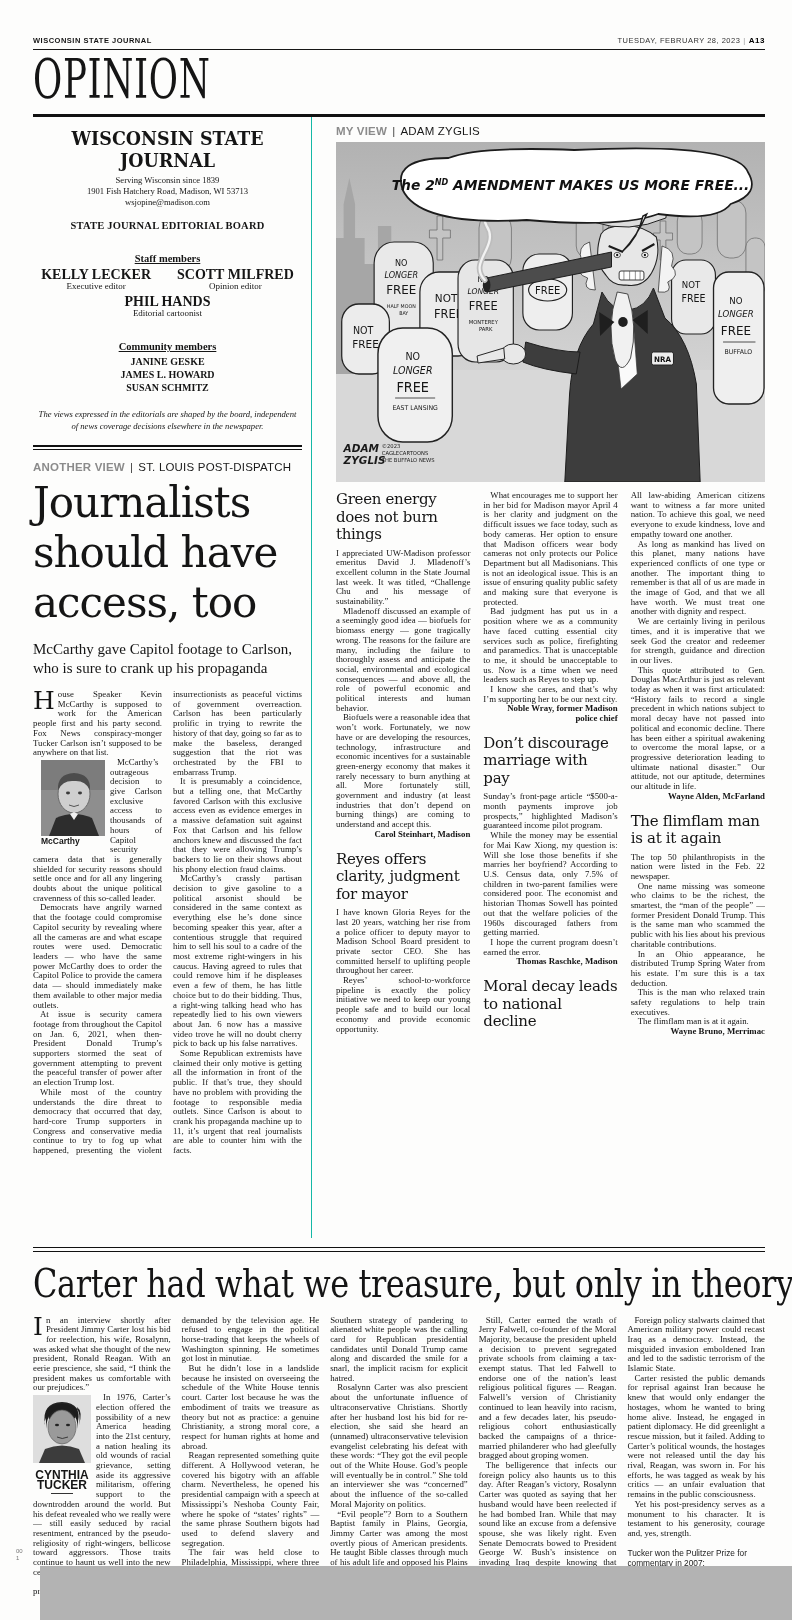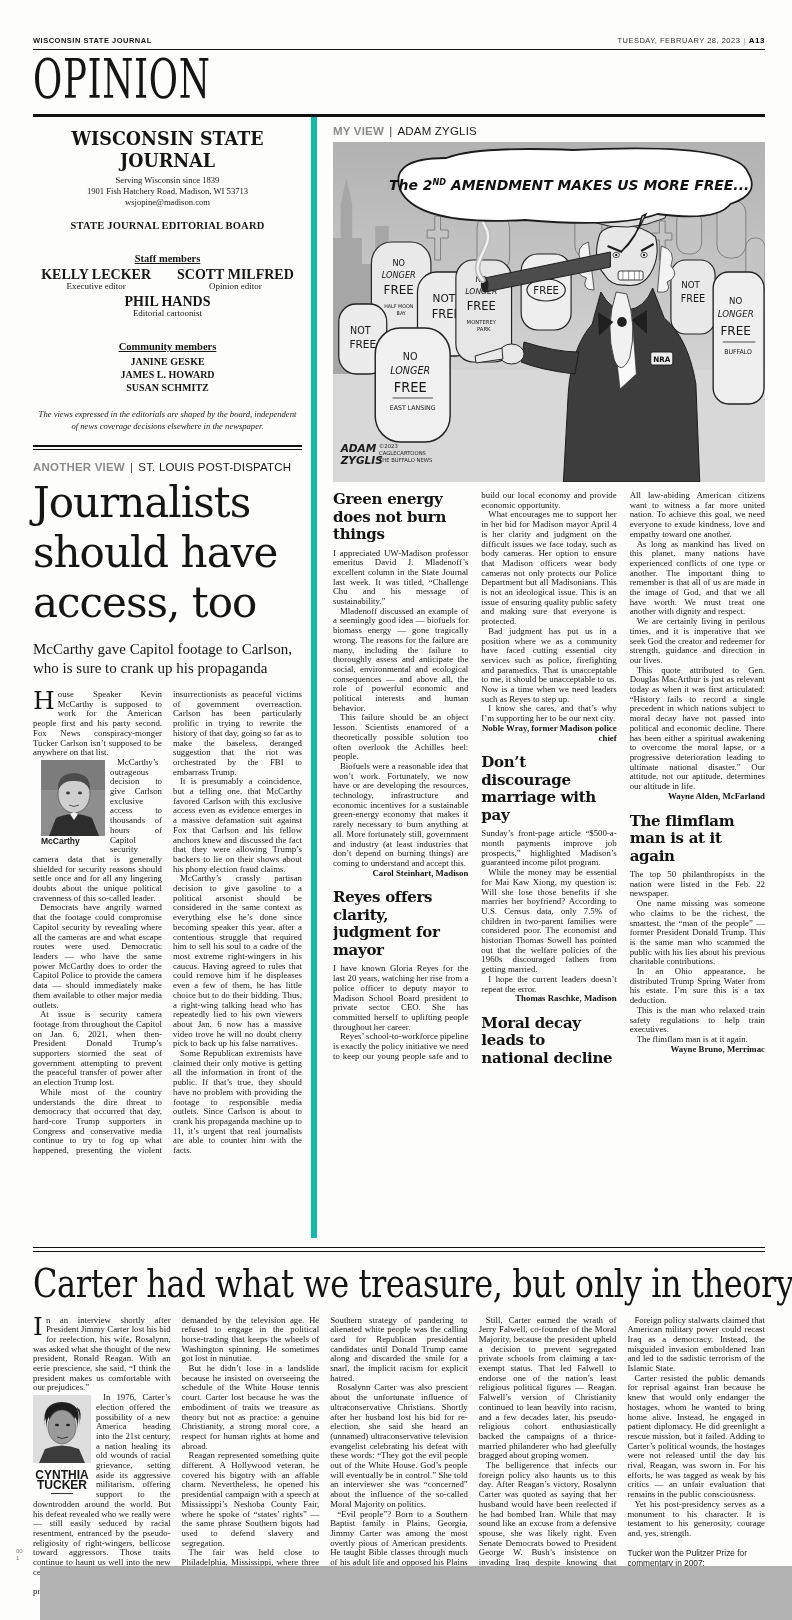--- a/index.html
+++ b/index.html
@@ -16,21 +16,21 @@
   .topbar .pageno{font-weight:bold;color:#000;font-size:8px;}
 
   
   .masthead{border-bottom:3px solid #111;padding:4px 0 8px;}
   .masthead h1{margin:0;font-family:"DejaVu Serif",serif;font-weight:400;font-size:54px;line-height:52px;
                letter-spacing:1px;display:inline-block;transform:scaleX(.66);transform-origin:left bottom;}
 
   
   .main{display:grid;grid-template-columns:278px 1fr;}
   .left-col{padding-right:9px;}
-  .right-col{border-left:6px solid #14b8a6;padding-left:16px;min-width:0;}
+  .right-col{border-left:1px solid #14b8a6;padding-left:24px;min-width:0;}
 
   
   .edboard{text-align:center;padding-top:10px;}
   .edboard .nameplate{font-family:"DejaVu Serif",serif;font-weight:bold;font-size:19px;line-height:22px;
                       display:inline-block;transform:scaleX(.92);}
   .edboard .serving{font-size:8.6px;line-height:11px;margin-top:4px;}
   .edboard .board-title{font-family:"Liberation Serif",serif;font-weight:bold;font-size:10.5px;margin-top:12px;letter-spacing:.2px;}
   .edboard .group-title{font-weight:bold;font-size:10.5px;text-decoration:underline;margin-top:22px;}
   .edboard .staff-row{display:flex;justify-content:center;gap:26px;margin-top:5px;}
   .edboard .person .p-name{font-weight:bold;font-size:14px;line-height:12px;}
@@ -62,21 +62,21 @@
 
   
   .cartoon{margin-top:2px;}
   .cartoon svg{display:block;width:100%;height:340px;}
 
   
   .yv-bar{margin-top:6px;height:15px;background:#9a9a9a;display:flex;align-items:stretch;}
   .yv-label{background:#141414;color:#fff;font-family:"Liberation Sans",sans-serif;font-weight:bold;
             font-size:10px;line-height:15px;padding:0 14px 0 6px;letter-spacing:.4px;}
   .letters{margin-top:9px;column-count:3;column-gap:13px;height:640px;}
-  .letter h3{font-family:"DejaVu Serif",serif;font-size:15px;line-height:17.5px;font-weight:bold;margin:0 0 5px;
+  .letter h3{font-family:"DejaVu Serif",serif;font-size:15px;line-height:17.5px;font-weight:normal;margin:0 0 5px;
              text-align:left;letter-spacing:-.3px;}
   .letter{margin-bottom:2px;}
   .letter + .letter h3{margin-top:11px;}
   .sig{font-weight:bold;text-align:right;text-indent:0 !important;}
 
   
   .carter{margin-top:9px;}
   .carter .rules{border-top:1.5px solid #111;height:2.5px;border-bottom:1px solid #111;}
   .carter h2{font-family:"DejaVu Serif",serif;font-weight:500;font-size:40px;line-height:46px;margin:8px 0 10px;
              display:inline-block;transform:scaleX(.80);transform-origin:left center;white-space:nowrap;letter-spacing:-.5px;}
@@ -318,40 +318,39 @@
         </svg>
       </div>
 
 
       <div class="body-cols letters">
 
         <div class="letter">
           <h3>Green energy does not burn things</h3>
           <p class="first">I appreciated UW-Madison professor emeritus David J. Mladenoff’s excellent column in the State Journal last week. It was titled, “Challenge Chu and his message of sustainability.”</p>
           <p>Mladenoff discussed an example of a seemingly good idea — biofuels for biomass energy — gone tragically wrong. The reasons for the failure are many, including the failure to thoroughly assess and anticipate the social, environmental and ecological consequences — and above all, the role of powerful economic and political interests and human behavior.</p>
-          <p>This failure should be an object lesson. Scientists enamored of a theoretically possible solution too often overlook the Achilles heel: people.</p>
           <p>Biofuels were a reasonable idea that won’t work. Fortunately, we now have or are developing the resources, technology, infrastructure and economic incentives for a sustainable green-energy economy that makes it rarely necessary to burn anything at all. More fortunately still, government and industry (at least industries that don’t depend on burning things) are coming to understand and accept this.</p>
           <p class="sig">Carol Steinhart, Madison</p>
         </div>
 
         <div class="letter">
           <h3>Reyes offers clarity, judgment for mayor</h3>
           <p class="first">I have known Gloria Reyes for the last 20 years, watching her rise from a police officer to deputy mayor to Madison School Board president to private sector CEO. She has committed herself to uplifting people throughout her career.</p>
           <p>Reyes’ school-to-workforce pipeline is exactly the policy initiative we need to keep our young people safe and to build our local economy and provide economic opportunity.</p>
           <p>What encourages me to support her in her bid for Madison mayor April 4 is her clarity and judgment on the difficult issues we face today, such as body cameras. Her option to ensure that Madison officers wear body cameras not only protects our Police Department but all Madisonians. This is not an ideological issue. This is an issue of ensuring quality public safety and making sure that everyone is protected.</p>
           <p>Bad judgment has put us in a position where we as a community have faced cutting essential city services such as police, firefighting and paramedics. That is unacceptable to me, it should be unacceptable to us. Now is a time when we need leaders such as Reyes to step up.</p>
           <p>I know she cares, and that’s why I’m supporting her to be our next city.</p>
           <p class="sig">Noble Wray, former Madison police chief</p>
         </div>
 
         <div class="letter">
           <h3>Don’t discourage marriage with pay</h3>
           <p class="first">Sunday’s front-page article “$500-a-month payments improve job prospects,” highlighted Madison’s guaranteed income pilot program.</p>
           <p>While the money may be essential for Mai Kaw Xiong, my question is: Will she lose those benefits if she marries her boyfriend? According to U.S. Census data, only 7.5% of children in two-parent families were considered poor. The economist and historian Thomas Sowell has pointed out that the welfare policies of the 1960s discouraged fathers from getting married.</p>
-          <p>I hope the current leaders doesn’t repeat the error.</p>
+          <p>I hope the current program doesn’t earned the error.</p>
           <p class="sig">Thomas Raschke, Madison</p>
         </div>
 
         <div class="letter">
           <h3>Moral decay leads to national decline</h3>
           <p class="first">All law-abiding American citizens want to witness a far more united nation. To achieve this goal, we need everyone to exude kindness, love and empathy toward one another.</p>
           <p>As long as mankind has lived on this planet, many nations have experienced conflicts of one type or another. The important thing to remember is that all of us are made in the image of God, and that we all have worth. We must treat one another with dignity and respect.</p>
           <p>We are certainly living in perilous times, and it is imperative that we seek God the creator and redeemer for strength, guidance and direction in our lives.</p>
           <p>This quote attributed to Gen. Douglas MacArthur is just as relevant today as when it was first articulated: “History fails to record a single precedent in which nations subject to moral decay have not passed into political and economic decline. There has been either a spiritual awakening to overcome the moral lapse, or a progressive deterioration leading to ultimate national disaster.” Our attitude, not our aptitude, determines our altitude in life.</p>
           <p class="sig">Wayne Alden, McFarland</p>

